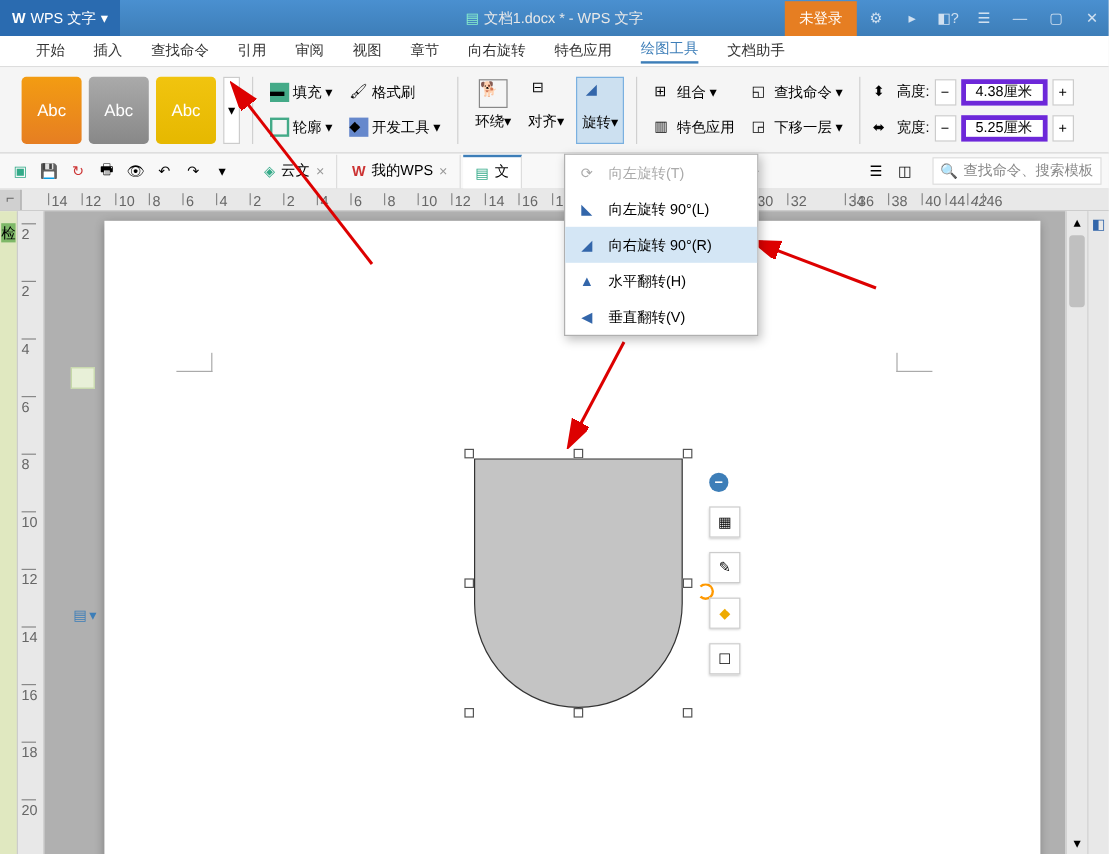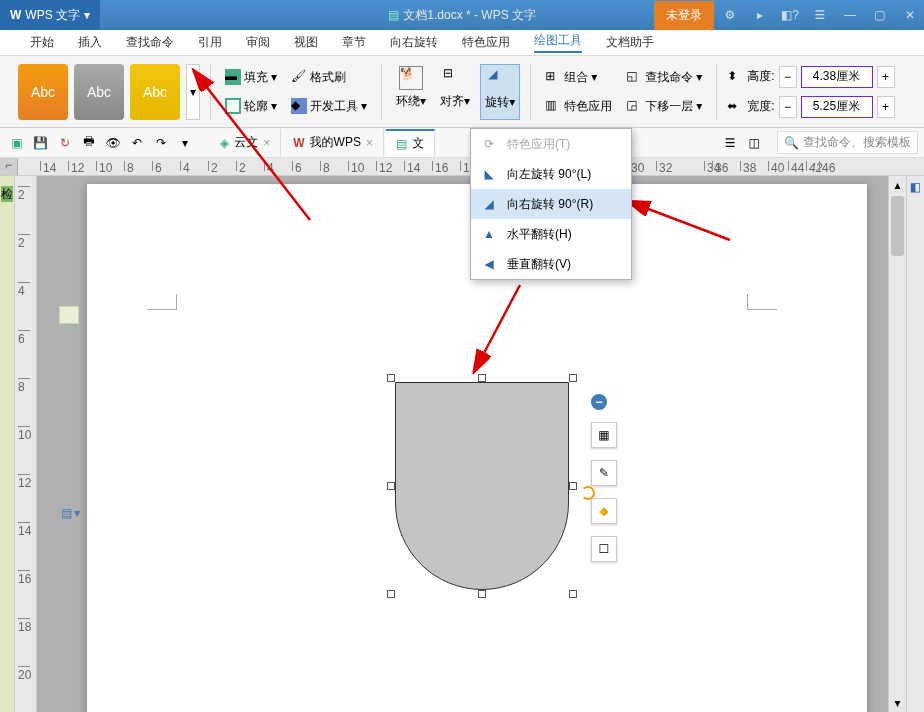--- a/index.html
+++ b/index.html
@@ -22,21 +22,21 @@
 .sb-gray { background: linear-gradient(#aaa, #888); }
 .sb-yellow { background: linear-gradient(#f1c40f, #e6b800); }
 .style-drop { width: 14px; display: flex; flex-direction: column; justify-content: center; align-items: center; height: 56px; border: 1px solid #ccc; background: #fff; }
 .ribbon-sep { width: 1px; height: 56px; background: #d0d0d0; margin: 0 4px; }
 .ribbon-col { display: flex; flex-direction: column; gap: 8px; justify-content: center; }
 .ribbon-btn { display: flex; align-items: center; gap: 3px; cursor: pointer; padding: 2px 4px; }
 .ribbon-btn.active { background: #cce0f0; border: 1px solid #7ab0e0; }
 .ic { width: 16px; height: 16px; display: inline-block; }
 
 .dim-row { display: flex; align-items: center; gap: 4px; }
-.dim-input { width: 72px; height: 22px; border: 1px solid #6d28d9; text-align: center; background: #fff; }
+.dim-input { width: 72px; height: 22px; border: 4px solid #6d28d9; text-align: center; background: #fff; }
 .dim-spin { width: 18px; height: 22px; border: 1px solid #ccc; background: #fff; display: flex; align-items: center; justify-content: center; cursor: pointer; }
 
 .doc-tabs { height: 30px; background: #f8f8f8; border-bottom: 1px solid #ddd; display: flex; align-items: center; padding: 0 6px; gap: 2px; }
 .qat-btn { width: 22px; height: 22px; display: flex; align-items: center; justify-content: center; cursor: pointer; }
 .doc-tab { height: 28px; padding: 0 10px; display: flex; align-items: center; gap: 5px; cursor: pointer; border-right: 1px solid #ddd; }
 .doc-tab.active { background: #fff; border-top: 2px solid #3d7eb8; }
 .tab-close { color: #999; cursor: pointer; }
 .search-cmd { margin-left: 10px; display: flex; align-items: center; gap: 4px; color: #888; border: 1px solid #ddd; padding: 2px 6px; background: #fff; }
 
 .ruler-h { height: 18px; background: #e8e8e8; border-bottom: 1px solid #ccc; position: relative; font-size: 9px; color: #666; overflow: hidden; }
@@ -330,21 +330,21 @@
     <div style="position:absolute;bottom:2px;left:0;right:0;text-align:center">▾</div>
   </div>
   <div class="right-strip">
     <div style="margin-top:4px;text-align:center;color:#36a">◧</div>
   </div>
 </div>
 
 <div class="dropdown-menu">
   <div class="dd-item disabled">
     <span class="dd-icon">⟳</span>
-    <span>特色应用(T)</span>
+    <span>向左旋转(T)</span>
   </div>
   <div class="dd-item">
     <span class="dd-icon" style="color:#36a">◣</span>
     <span>向左旋转 90°(L)</span>
   </div>
   <div class="dd-item hover">
     <span class="dd-icon" style="color:#36a">◢</span>
     <span>向右旋转 90°(R)</span>
   </div>
   <div class="dd-item">

